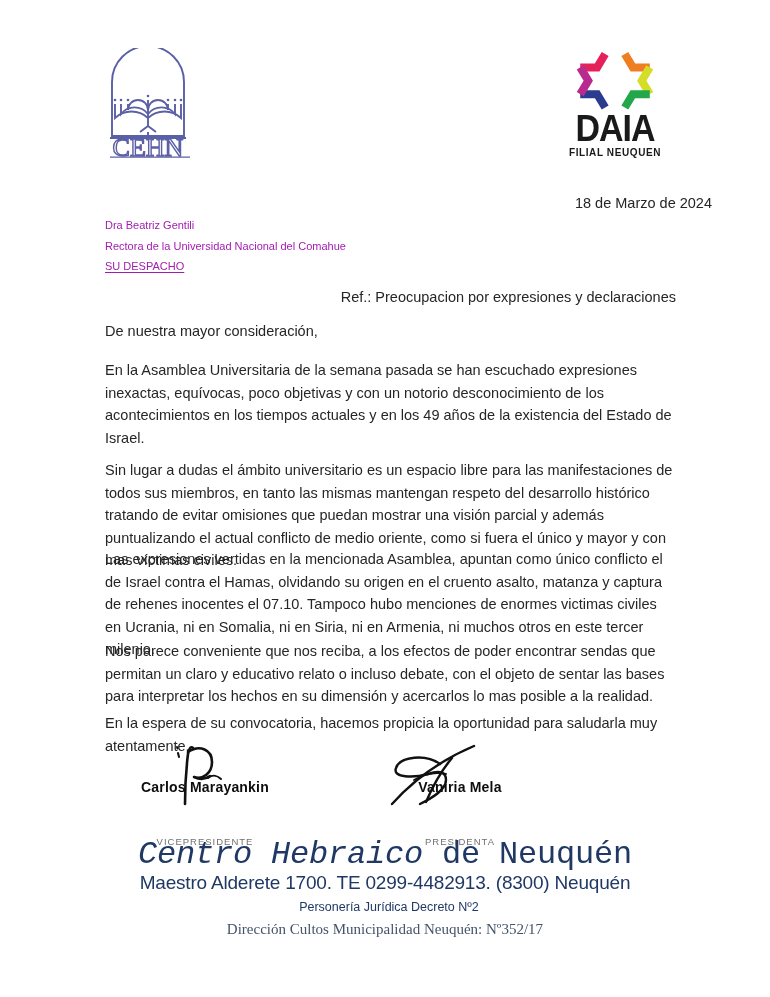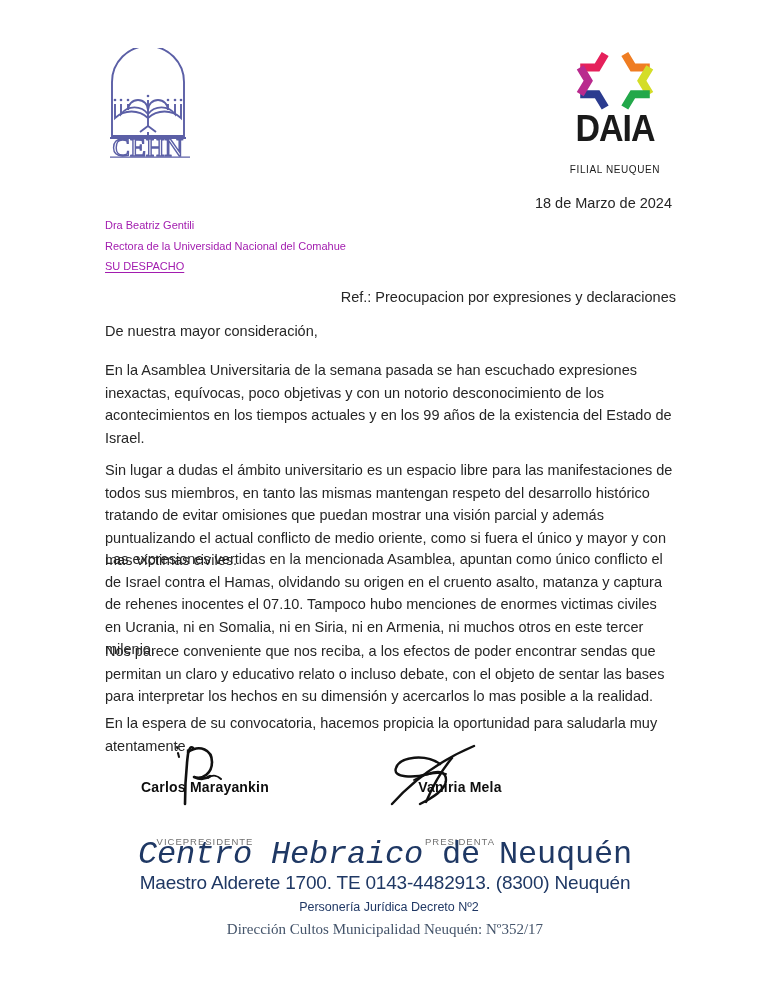--- a/index.html
+++ b/index.html
@@ -53,42 +53,43 @@
     font-size: 34px;
     letter-spacing: -1px;
     color: #1a1a1a;
     line-height: 1;
     margin-top: -1px;
     transform: scaleY(1.08);
   }
   .daia-sub {
     text-align: center;
     font-family: "Liberation Sans", sans-serif;
-    font-weight: normal;
+    font-weight: bold;
     font-size: 10px;
     letter-spacing: 0.6px;
     color: #1a1a1a;
-    margin-top: 19px;
+    margin-top: 2px;
   }
 
   
   .doc-body {
     position: absolute;
     left: 0; top: 0;
     width: 770px;
   }
 
   .date-line {
     position: absolute;
     left: 0;
     top: 195px;
     width: 672px;
     text-align: right;
     font-size: 14.5px;
     color: #262626;
+    padding-left: 40px;
   }
 
   .addressee {
     position: absolute;
     left: 105px;
     top: 215px;
     font-size: 11px;
     line-height: 20.5px;
     color: #a21caf;
   }
@@ -289,21 +290,21 @@
     <div>Rectora de la Universidad Nacional del Comahue</div>
     <div class="underlined">SU DESPACHO</div>
   </div>
 
   <div class="ref-block">
     <div>Ref.: Preocupacion por expresiones y declaraciones</div>
   </div>
 
   <div class="salutation">De nuestra mayor consideración,</div>
 
-  <div class="para para-1">En la Asamblea Universitaria de la semana pasada se han escuchado expresiones inexactas, equívocas, poco objetivas y con un notorio desconocimiento de los acontecimientos en los tiempos actuales  y en los 99 años de la existencia del Estado de Israel.</div>
+  <div class="para para-1">En la Asamblea Universitaria de la semana pasada se han escuchado expresiones inexactas, equívocas, poco objetivas y con un notorio desconocimiento de los acontecimientos en los tiempos actuales  y en los 49 años de la existencia del Estado de Israel.</div>
   <div class="para para-2">Sin lugar a dudas el ámbito universitario es un espacio libre para las manifestaciones de todos sus miembros, en tanto las mismas mantengan respeto del desarrollo histórico tratando de evitar omisiones que puedan mostrar una visión parcial y además puntualizando el actual conflicto de medio oriente, como si fuera el único y mayor y con mas víctimas civiles.</div>
   <div class="para para-3">Las expresiones vertidas en la mencionada Asamblea, apuntan como único conflicto el de Israel contra el Hamas, olvidando su origen en el cruento asalto, matanza y captura de rehenes inocentes  el 07.10. Tampoco hubo menciones de enormes victimas civiles en Ucrania, ni en Somalia, ni en Siria, ni en Armenia, ni muchos otros en este tercer milenio.</div>
   <div class="para para-4">Nos parece conveniente que nos reciba, a los efectos de poder encontrar sendas que permitan un claro y educativo relato o incluso debate, con el objeto de sentar las bases para interpretar los hechos en su dimensión y acercarlos lo mas posible a la realidad.</div>
   <div class="para para-5">En la espera de su convocatoria, hacemos propicia la oportunidad para saludarla muy atentamente.</div>
 
 </div>
 
 <div class="signatures">
 
   <div class="sig-block sig-left">
@@ -330,16 +331,16 @@
       </g>
     </svg>
     <div class="sig-name">Vaniria Mela</div>
     <div class="sig-role">PRESIDENTA</div>
   </div>
 
 </div>
 
 <div class="footer">
   <div class="footer-line1"><span class="ital">Centro Hebraico</span><span> de Neuquén</span></div>
-  <div class="footer-line2">Maestro Alderete 1700. TE 0143-4482913. (8300) Neuquén</div>
+  <div class="footer-line2">Maestro Alderete 1700. TE 0299-4482913. (8300) Neuquén</div>
   <div class="footer-line3">Personería Jurídica Decreto Nº2</div>
   <div class="footer-line4">Dirección Cultos Municipalidad Neuquén: Nº352/17</div>
 </div>
 
 </body></html>

